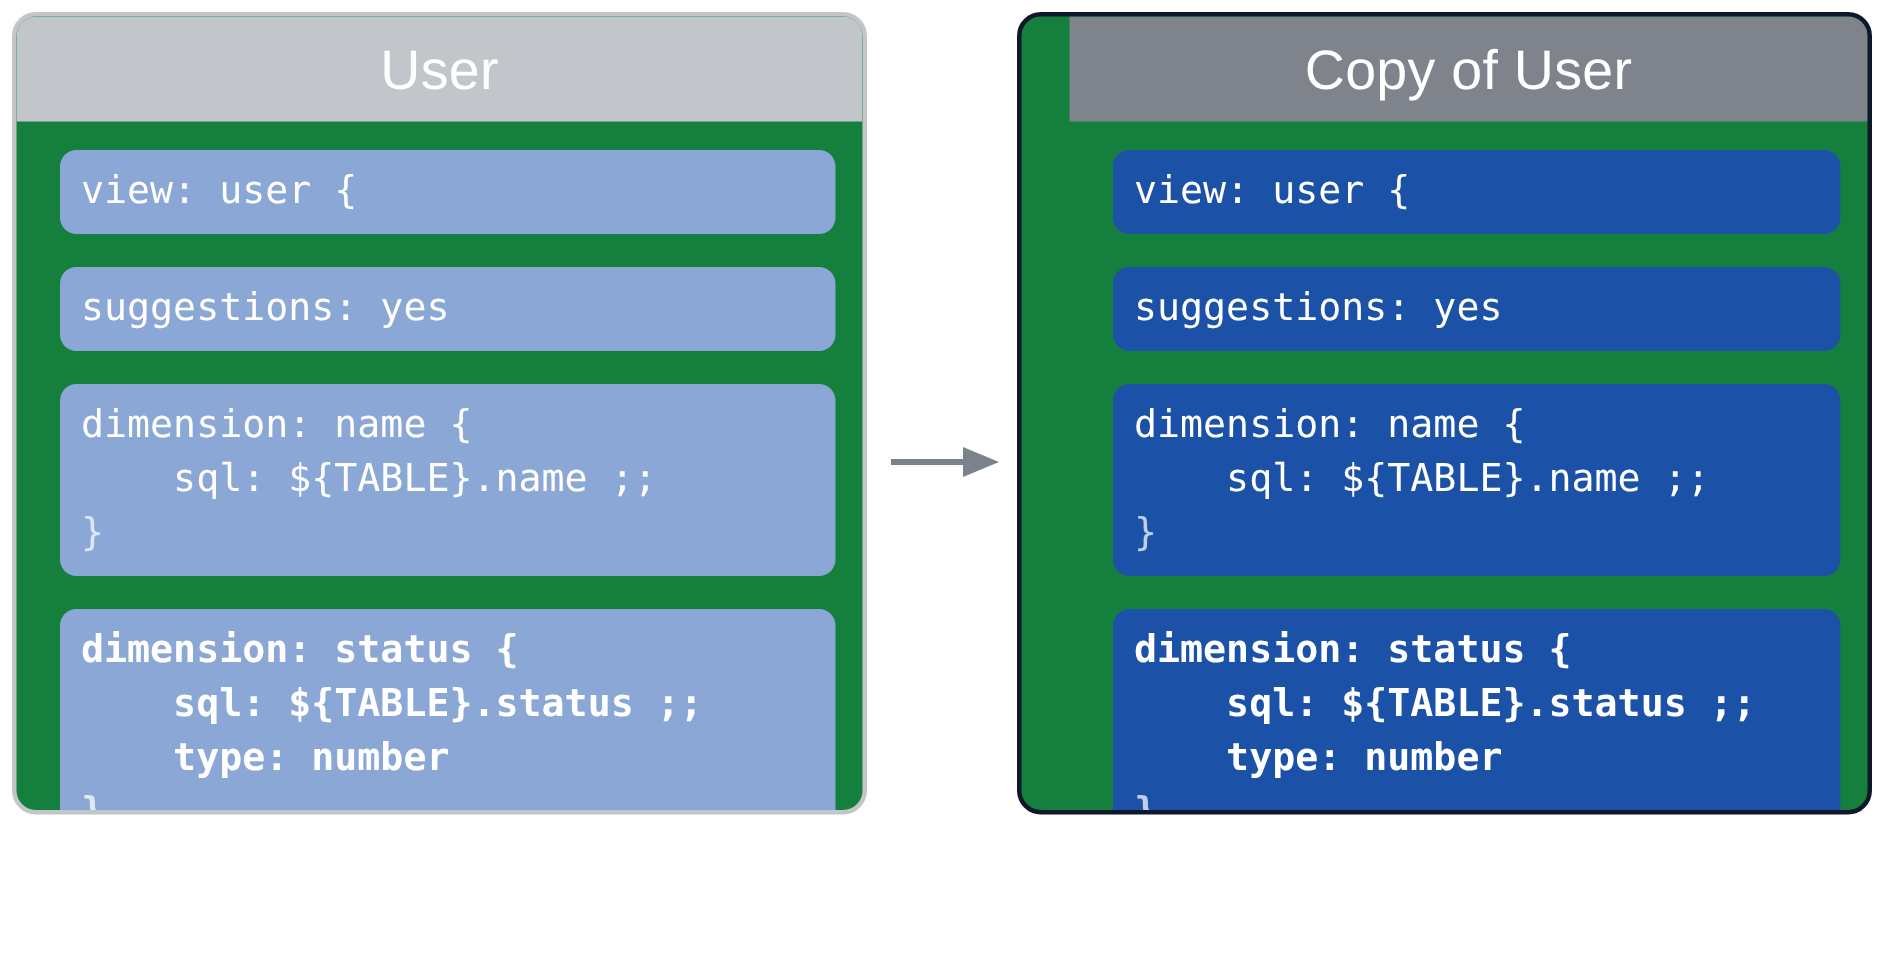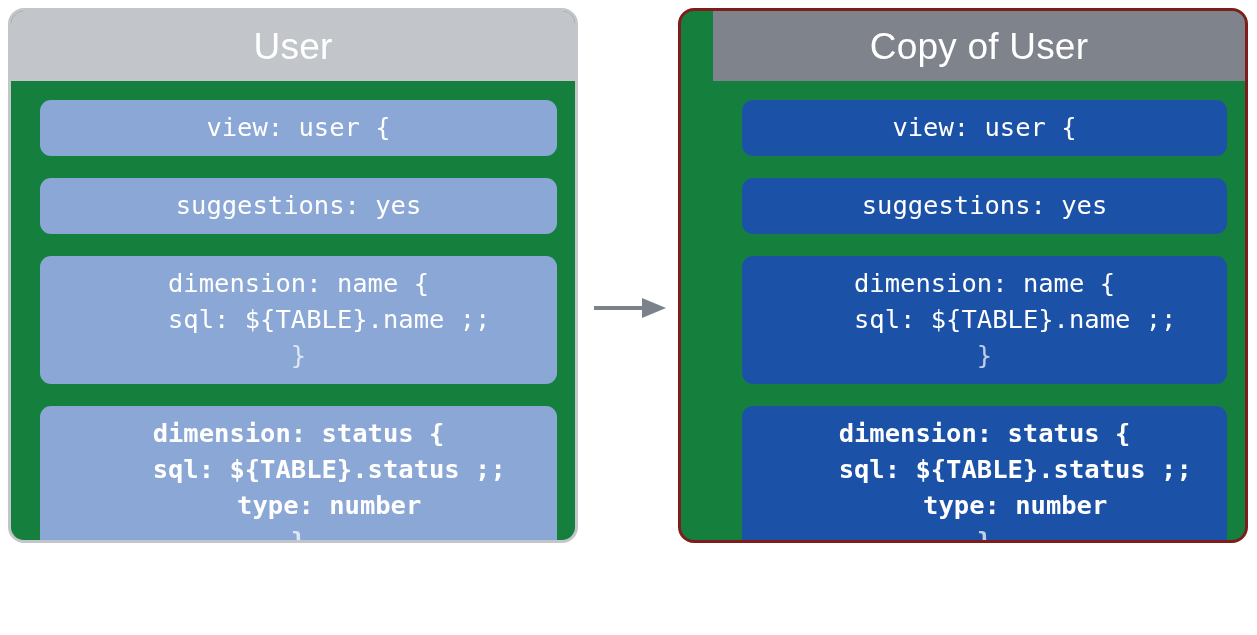--- a/index.html
+++ b/index.html
@@ -32,21 +32,21 @@
     background: #15803d;
   }
   .panel-source {
     left: 8px;
     width: 570px;
     border: 3px solid #c2c6ca;
   }
   .panel-copy {
     left: 678px;
     width: 570px;
-    border: 3px solid #7f1d1d;
+    border: 3px solid #0f172a;
     padding-left: 32px;
   }
 
   .panel-header {
     height: 70px;
     display: flex;
     align-items: center;
     justify-content: center;
     color: #ffffff;
     font-size: 37px;
@@ -54,21 +54,20 @@
     letter-spacing: 0.2px;
     line-height: 1;
     user-select: none;
   }
   .panel-source .panel-header { background: #c2c6ca; }
   .panel-copy   .panel-header { background: #7e838c; }
 
   .panel-body {
     padding: 19px 18px 18px 29px;
     box-sizing: border-box;
-    text-align: center;
   }
 
   
   .code-block {
     border-radius: 11px;
     padding: 9px 14px 11px 14px;
     margin-bottom: 22px;
     box-sizing: border-box;
     font-family: "DejaVu Sans Mono", monospace;
     font-size: 25.5px;

